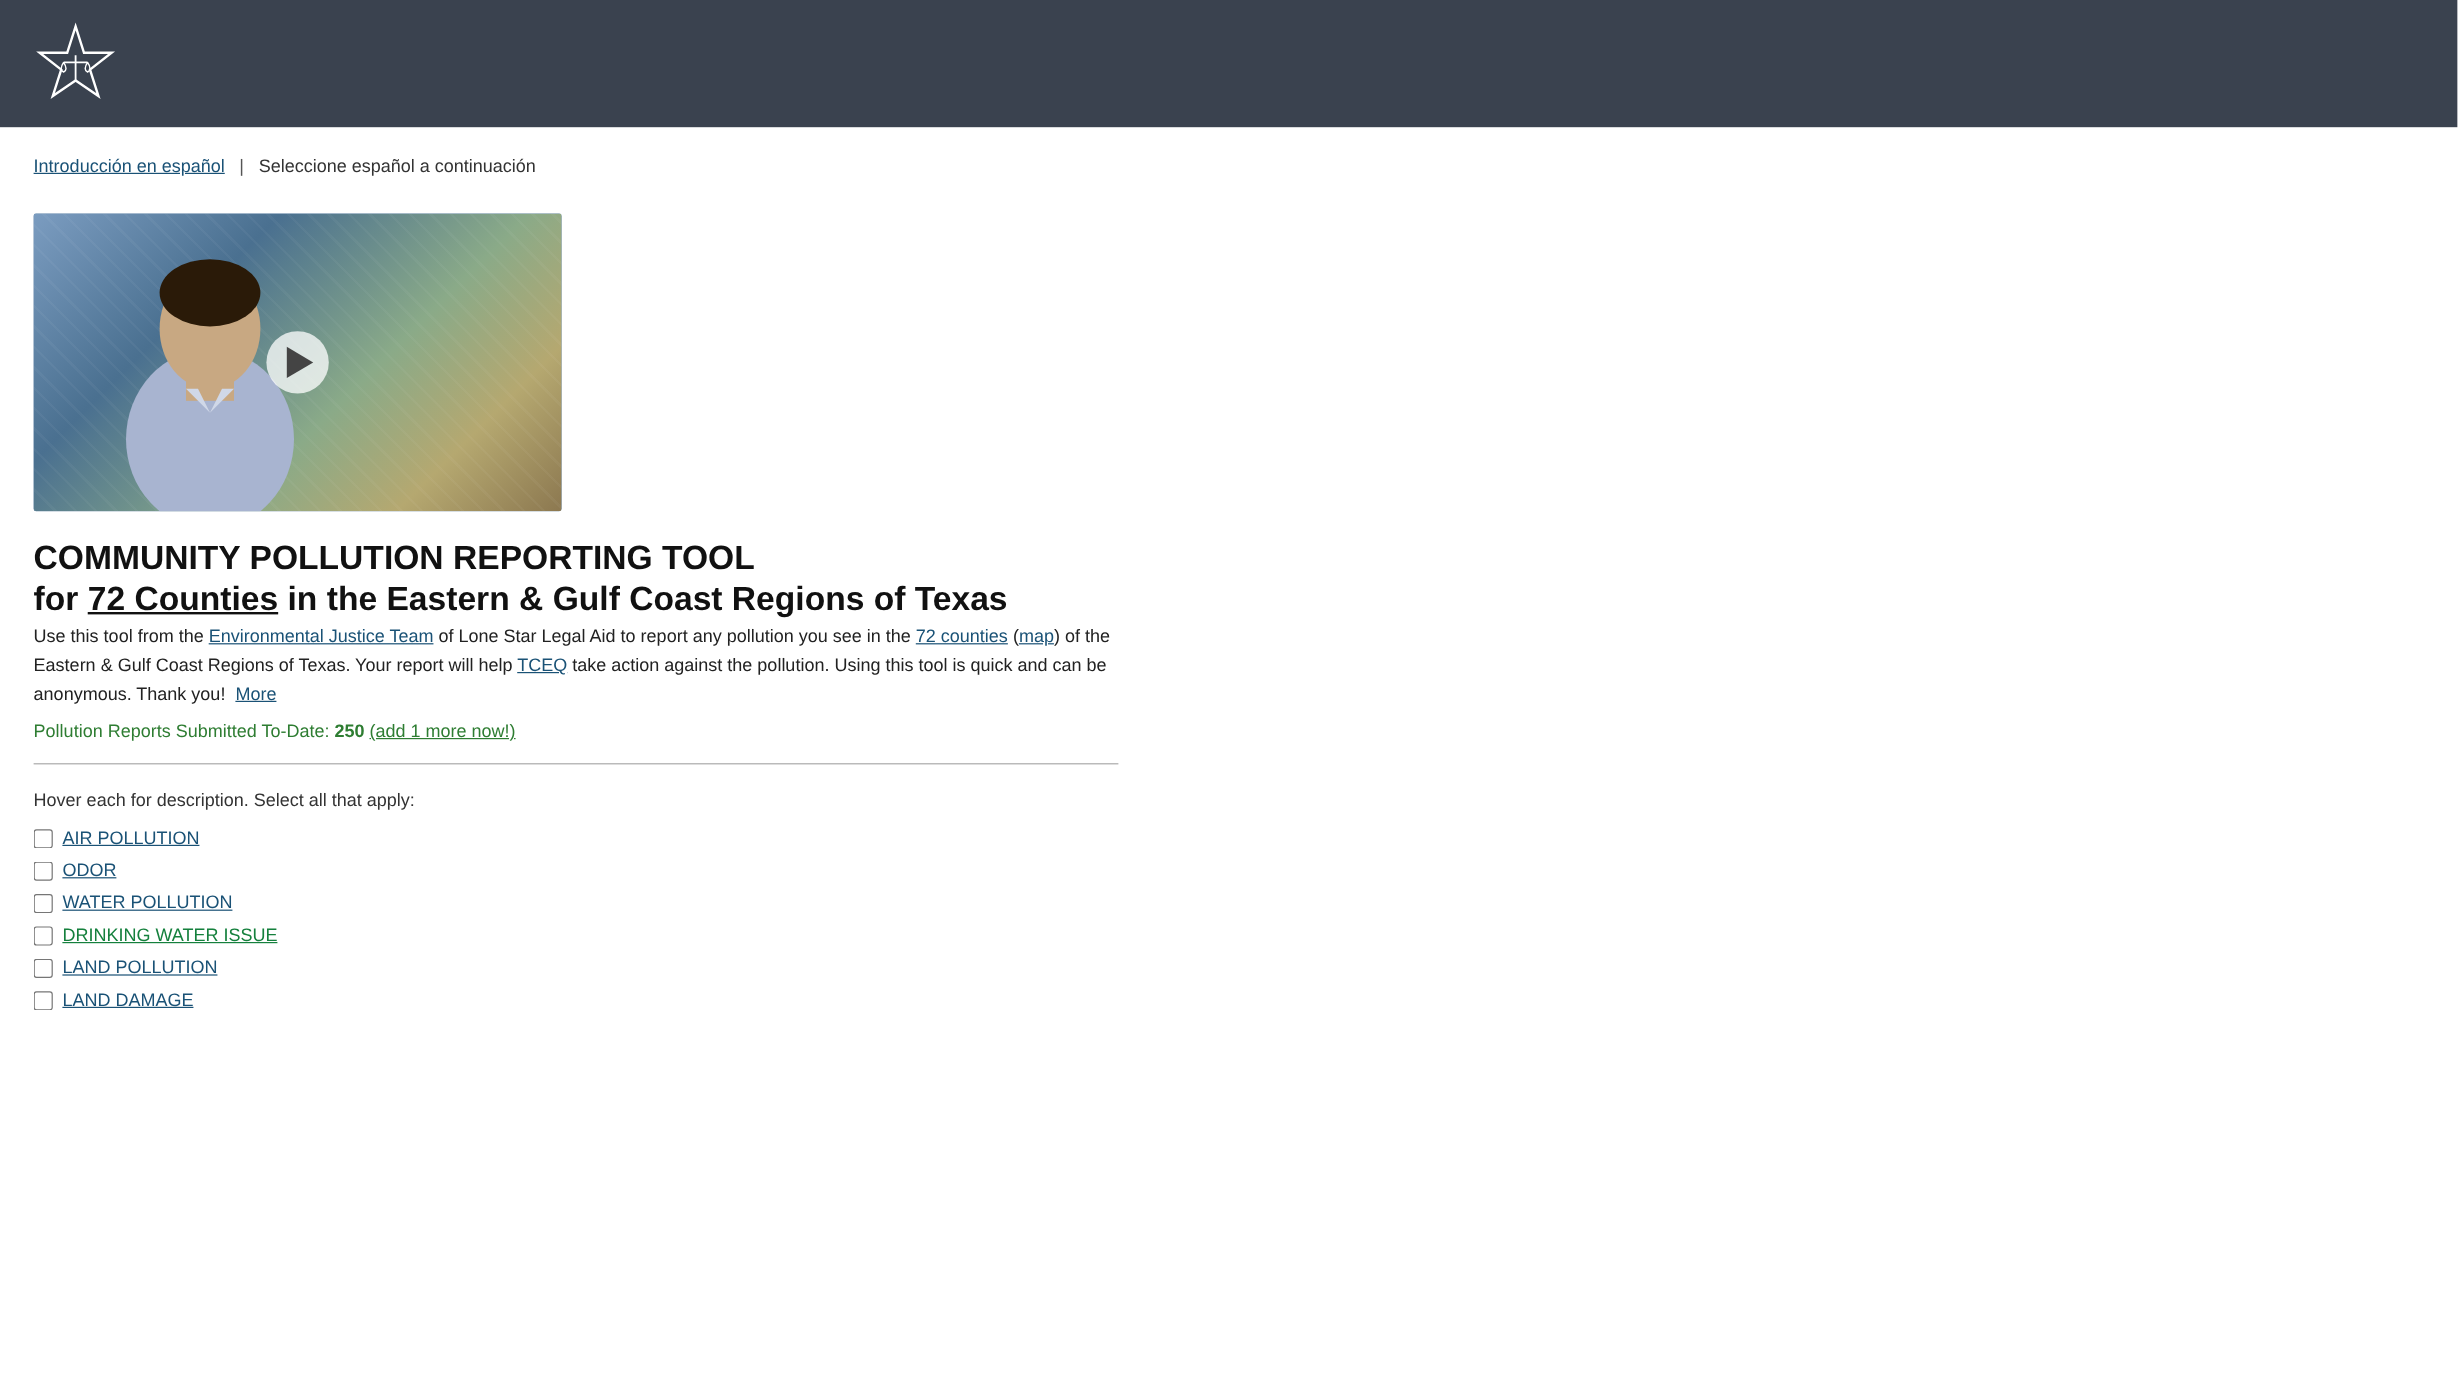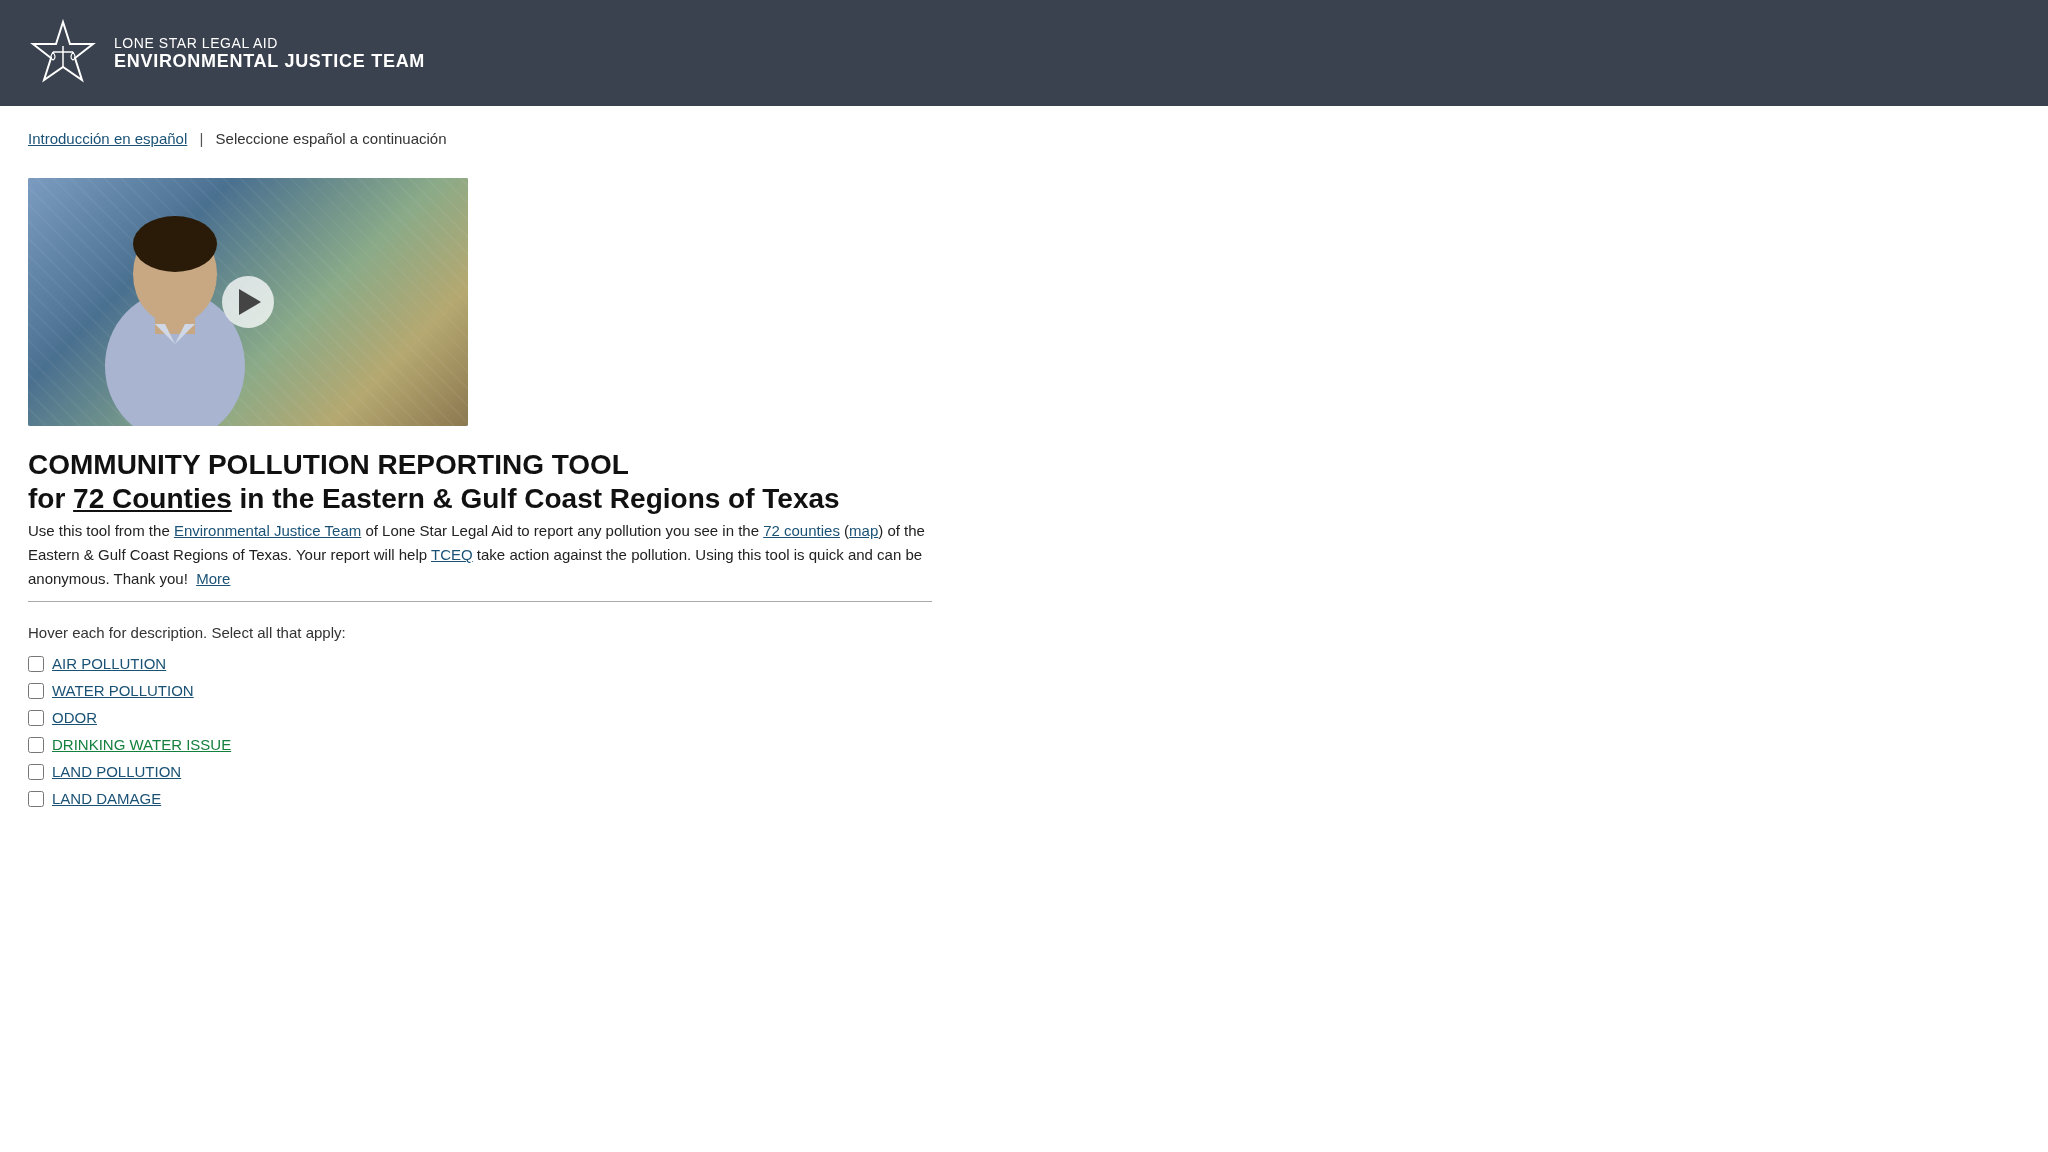--- a/index.html
+++ b/index.html
@@ -233,24 +233,20 @@
 
       <line x1="25" y1="34" x2="45" y2="34" stroke="white" stroke-width="1.5"></line>
       <line x1="35" y1="28" x2="35" y2="50" stroke="white" stroke-width="1.5"></line>
 
       <path d="M25,34 Q21,40 25,42 Q29,40 25,34" fill="none" stroke="white" stroke-width="1.2"></path>
 
       <path d="M45,34 Q41,40 45,42 Q49,40 45,34" fill="none" stroke="white" stroke-width="1.2"></path>
     </g>
   </svg>
 
-  <div class="header-text">
-    <span class="line1">LONE STAR LEGAL AID</span>
-    <span class="line2">ENVIRONMENTAL JUSTICE TEAM</span>
-  </div>
 </header>
 
 <main class="main">
 
   <div class="lang-bar">
     <a>Introducción en español</a>
     <span class="separator">|</span>
     <span>Seleccione español a continuación</span>
   </div>
 
@@ -287,40 +283,45 @@
     <a>Environmental Justice Team</a>
     <span>of Lone Star Legal Aid to report any pollution you see in the</span>
     <a>72 counties</a>
     (<a>map</a>)
     <span>of the Eastern &amp; Gulf Coast Regions of Texas. Your report will help</span>
     <a>TCEQ</a>
     <span>take action against the pollution. Using this tool is quick and can be anonymous. Thank you!</span>
     &nbsp;<a>More</a>
   </p>
 
+  <p class="submitted-count">
+    <span>Pollution Reports Submitted To-Date:</span>
+    <strong>250</strong>
+    <a>(add 1 more now!)</a>
+  </p>
 
   <hr class="divider">
 
   <div class="form-section">
     <p class="form-section-subtitle">Hover each for description. Select all that apply:</p>
 
     <ul class="checkbox-list">
     <li>
           <input type="checkbox" id="air-pollution" style="">
           <label for="air-pollution" style="cursor: pointer;"><a href="#" style="color: rgb(26, 82, 118); text-decoration: underline; font-size: 15px;">AIR POLLUTION</a></label>
         </li>
         <li>
+          <input type="checkbox" id="odor" style="">
+          <label for="odor" style="cursor: pointer;"><a href="#" style="color: rgb(26, 82, 118); text-decoration: underline; font-size: 15px;">ODOR</a></label>
+        </li>
+        <li>
           <input type="checkbox" id="water-pollution" style="">
           <label for="water-pollution" style="cursor: pointer;"><a href="#" style="color: rgb(26, 82, 118); text-decoration: underline; font-size: 15px;">WATER POLLUTION</a></label>
         </li>
         <li>
-          <input type="checkbox" id="odor" style="">
-          <label for="odor" style="cursor: pointer;"><a href="#" style="color: rgb(26, 82, 118); text-decoration: underline; font-size: 15px;">ODOR</a></label>
-        </li>
-        <li>
           <input type="checkbox" id="drinking-water-issue" style="">
           <label for="drinking-water-issue" style="cursor: pointer;"><a href="#" style="color: #15803d; text-decoration: underline; font-size: 15px;">DRINKING WATER ISSUE</a></label>
         </li>
         <li>
           <input type="checkbox" id="land-pollution" style="">
           <label for="land-pollution" style="cursor: pointer;"><a href="#" style="color: rgb(26, 82, 118); text-decoration: underline; font-size: 15px; margin-top: 12px;">LAND POLLUTION</a></label>
         </li>
         <li>
           <input type="checkbox" id="land-damage" style="">
           <label for="land-damage" style="cursor: pointer;"><a href="#" style="color: rgb(26, 82, 118); text-decoration: underline; font-size: 15px;">LAND DAMAGE</a></label>

